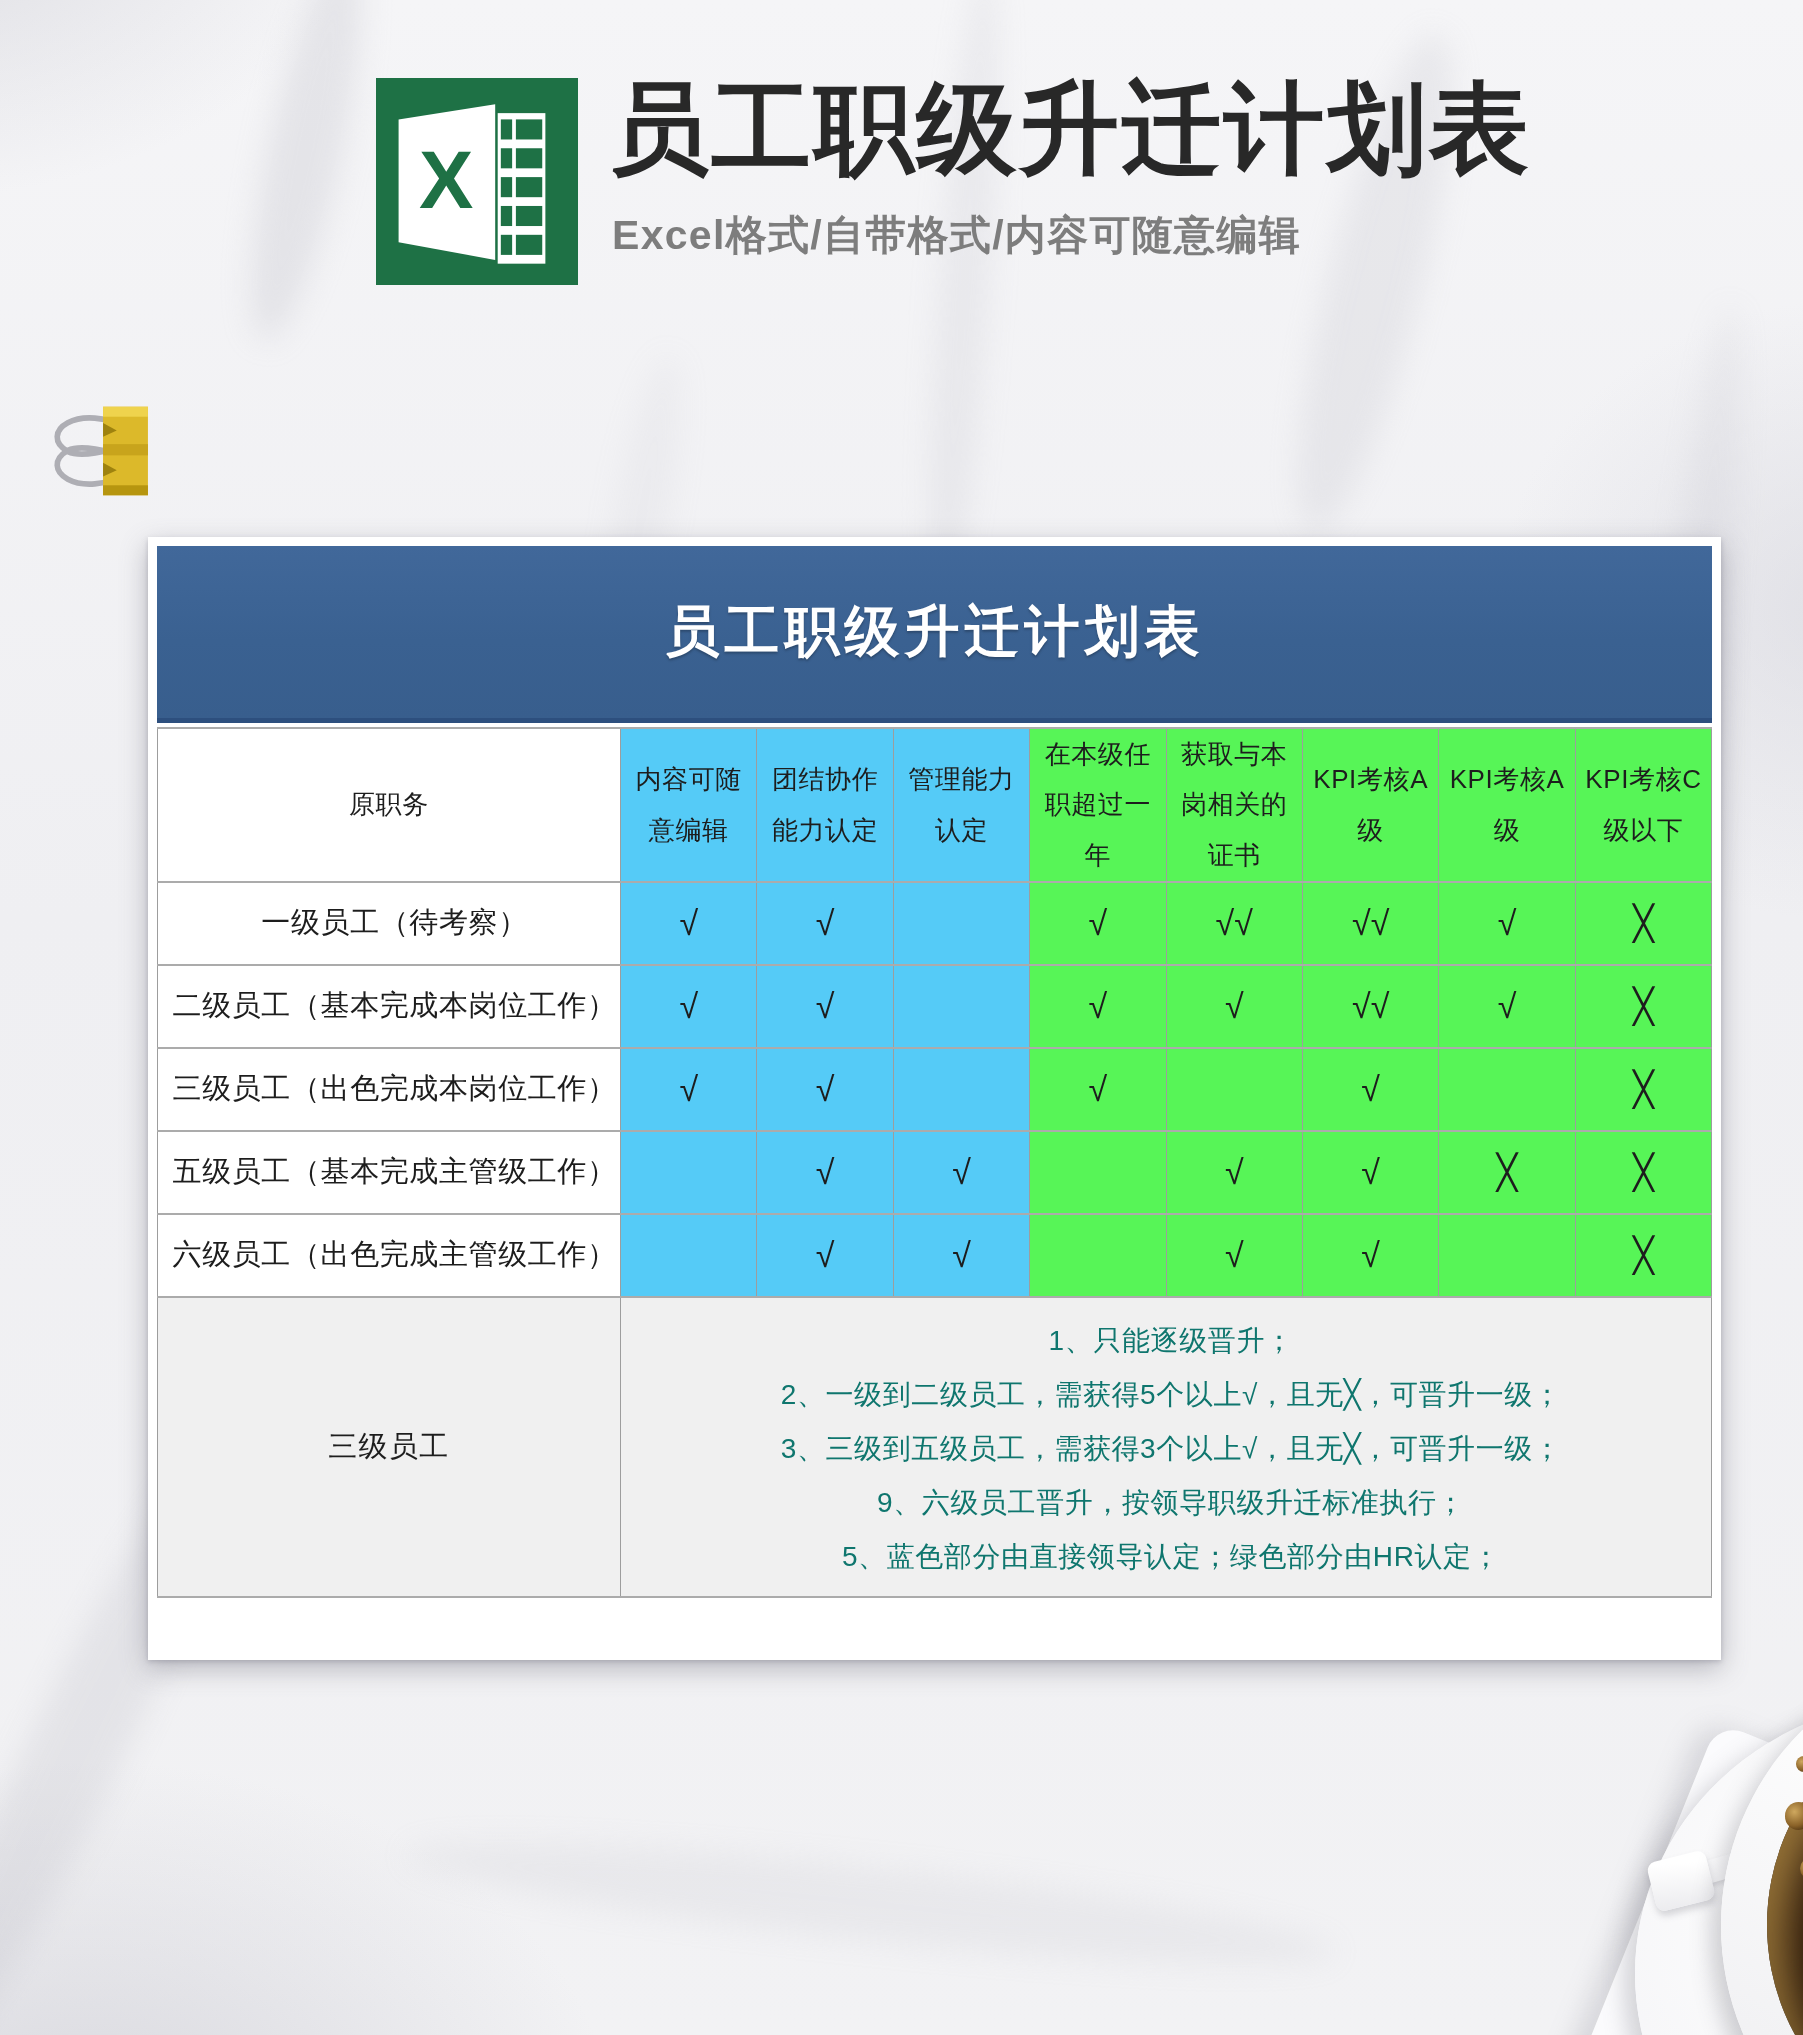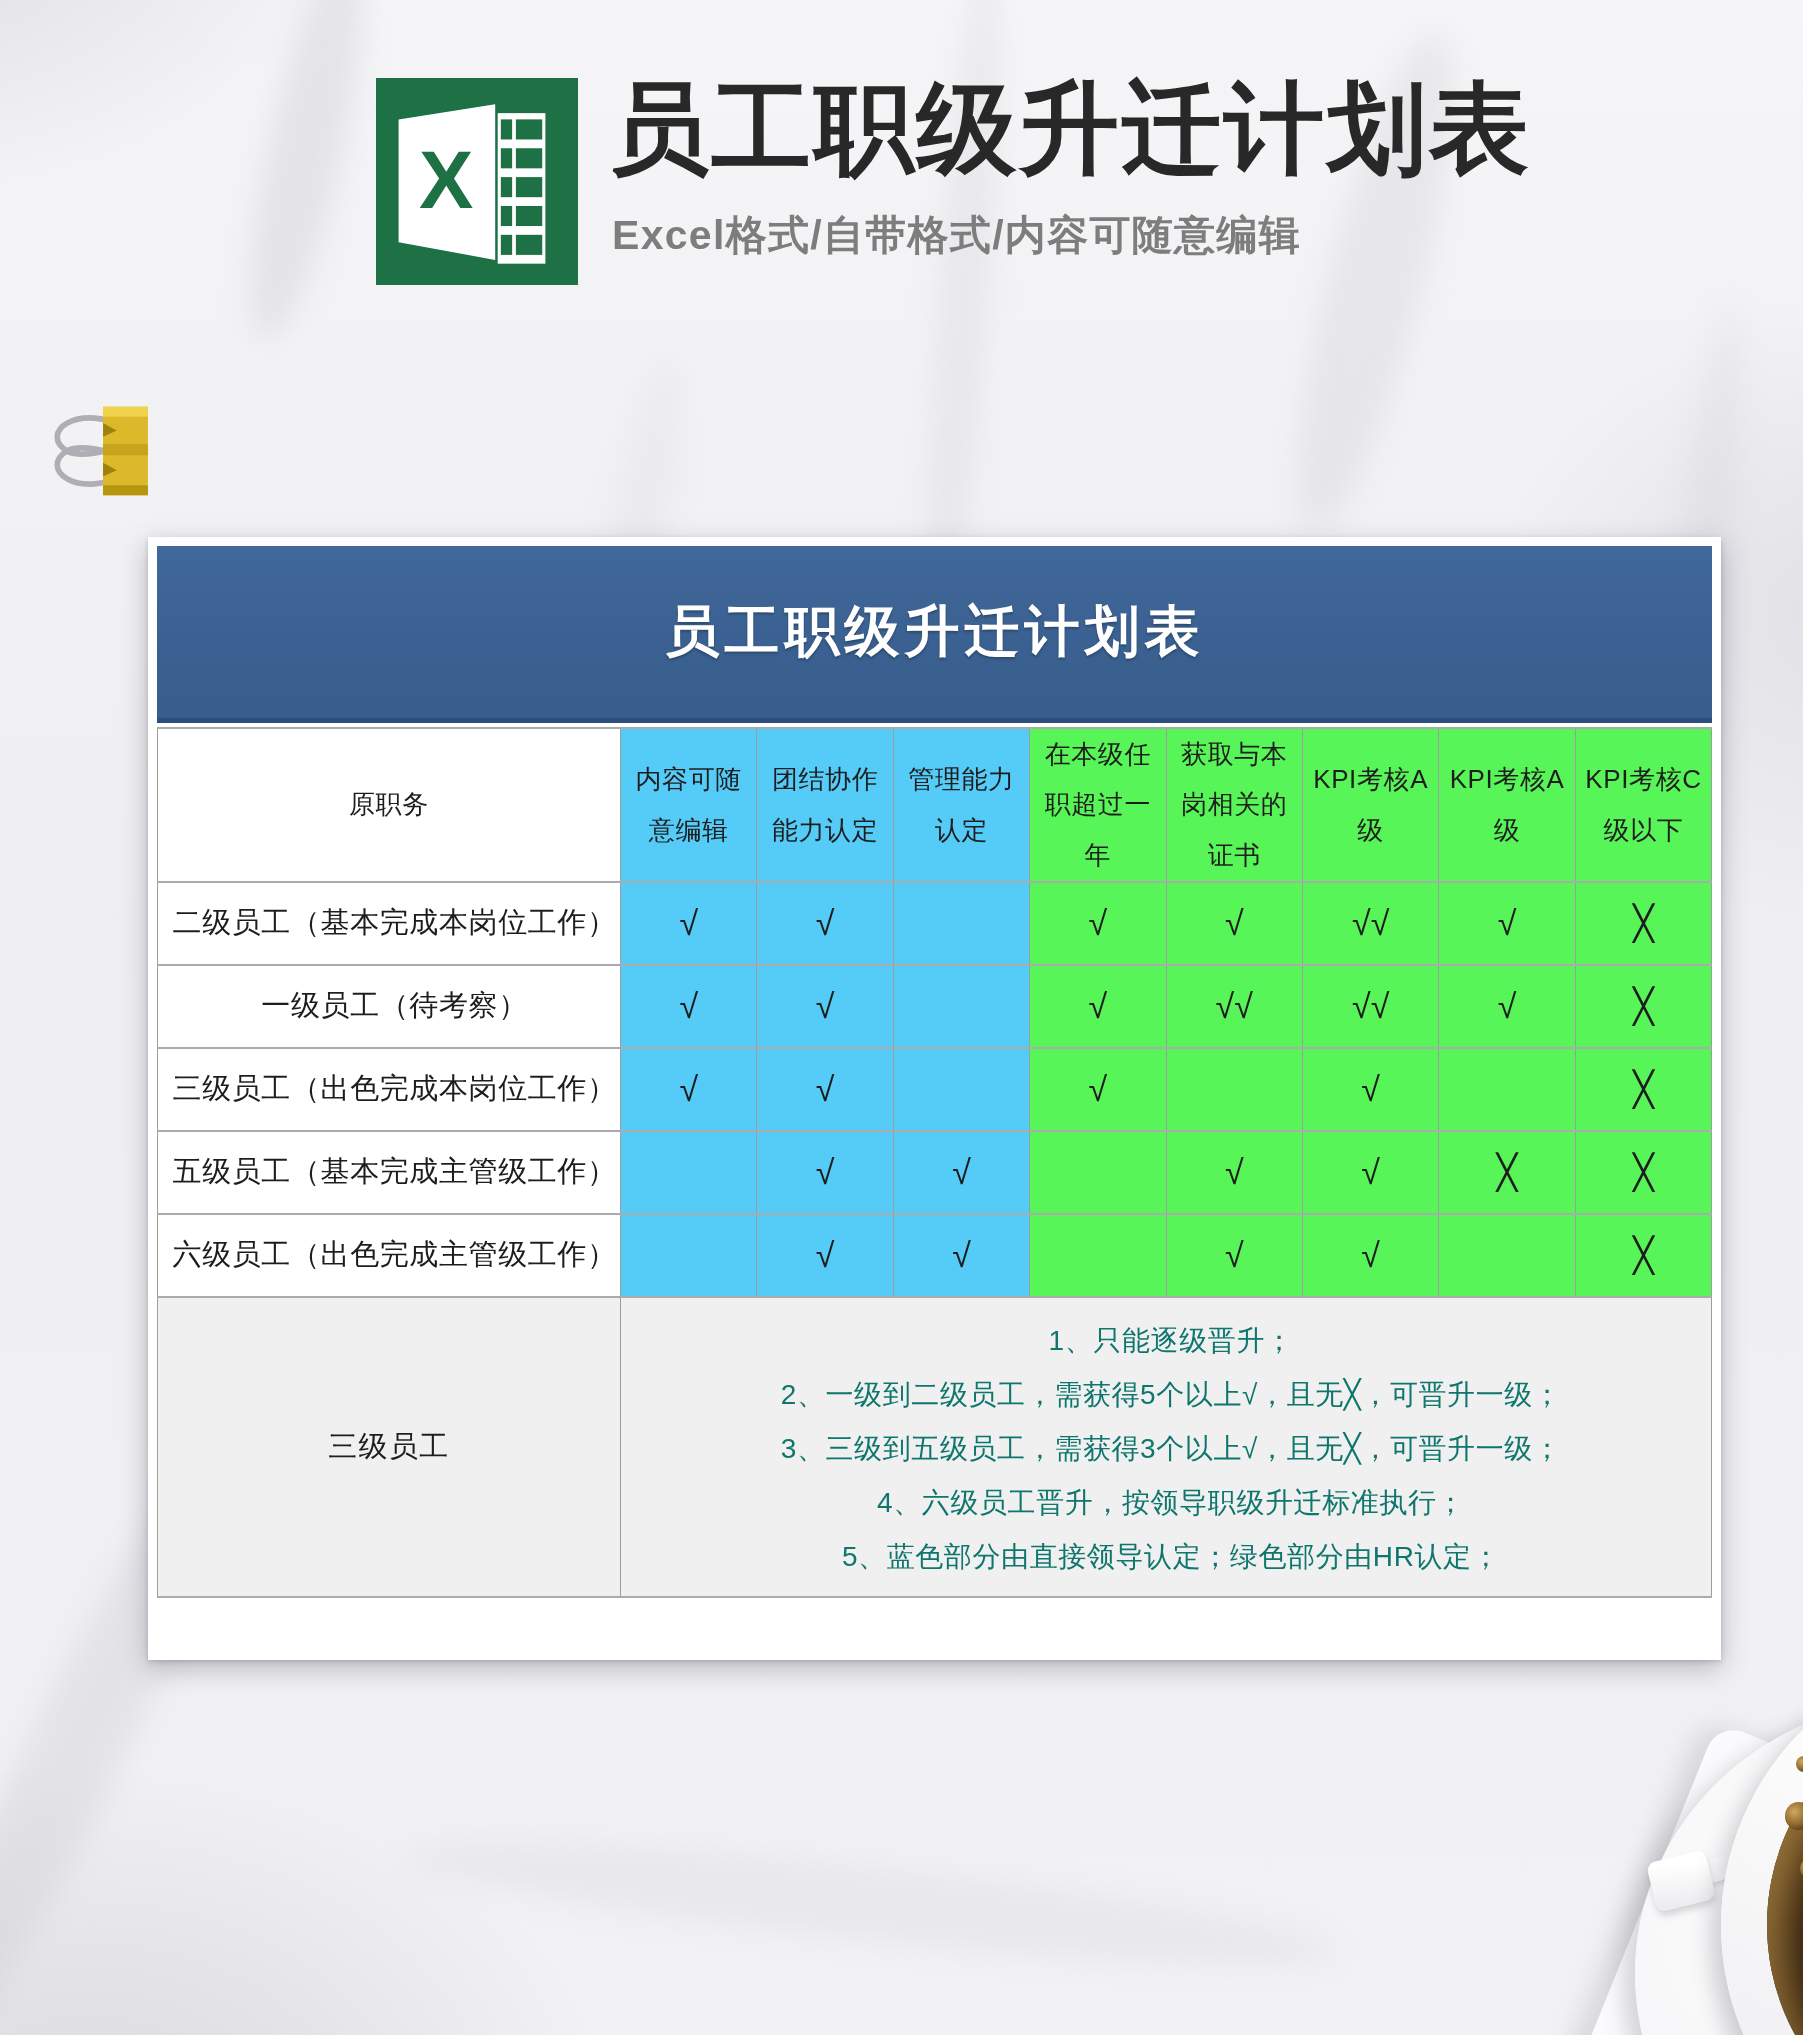--- a/index.html
+++ b/index.html
@@ -194,38 +194,38 @@
           <th class="blue">团结协作能力认定</th>
           <th class="blue">管理能力认定</th>
           <th class="green">在本级任职超过一年</th>
           <th class="green">获取与本岗相关的证书</th>
           <th class="green">KPI考核A级</th>
           <th class="green">KPI考核A级</th>
           <th class="green">KPI考核C级以下</th>
         </tr>
 
         <tr class="datarow">
+          <td class="rl">一级员工（待考察）</td>
+          <td class="mc blue">√</td>
+          <td class="mc blue">√</td>
+          <td class="mc blue"></td>
+          <td class="mc green">√</td>
+          <td class="mc green">√√</td>
+          <td class="mc green">√√</td>
+          <td class="mc green">√</td>
+          <td class="mc green">╳</td>
+        </tr>
+
+        <tr class="datarow">
           <td class="rl">二级员工（基本完成本岗位工作）</td>
           <td class="mc blue">√</td>
           <td class="mc blue">√</td>
           <td class="mc blue"></td>
           <td class="mc green">√</td>
           <td class="mc green">√</td>
-          <td class="mc green">√√</td>
-          <td class="mc green">√</td>
-          <td class="mc green">╳</td>
-        </tr>
-
-        <tr class="datarow">
-          <td class="rl">一级员工（待考察）</td>
-          <td class="mc blue">√</td>
-          <td class="mc blue">√</td>
-          <td class="mc blue"></td>
-          <td class="mc green">√</td>
-          <td class="mc green">√√</td>
           <td class="mc green">√√</td>
           <td class="mc green">√</td>
           <td class="mc green">╳</td>
         </tr>
 
         <tr class="datarow">
           <td class="rl">三级员工（出色完成本岗位工作）</td>
           <td class="mc blue">√</td>
           <td class="mc blue">√</td>
           <td class="mc blue"></td>
@@ -260,21 +260,21 @@
           <td class="mc green"></td>
           <td class="mc green">╳</td>
         </tr>
 
         <tr class="footrow">
           <td class="foot-label">三级员工</td>
           <td class="foot-notes" colspan="8">
             <div class="note">1、只能逐级晋升；</div>
             <div class="note">2、一级到二级员工，需获得5个以上√，且无╳，可晋升一级；</div>
             <div class="note">3、三级到五级员工，需获得3个以上√，且无╳，可晋升一级；</div>
-            <div class="note">4、六级员工晋升，按领导职级升迁标准执行；</div>
+            <div class="note">9、六级员工晋升，按领导职级升迁标准执行；</div>
             <div class="note">5、蓝色部分由直接领导认定；绿色部分由HR认定；</div>
           </td>
         </tr>
       </tbody>
     </table>
   </div>
 
   <div class="napkin"></div>
   <div class="saucer"></div>
   <div class="saucer-inner"></div>

